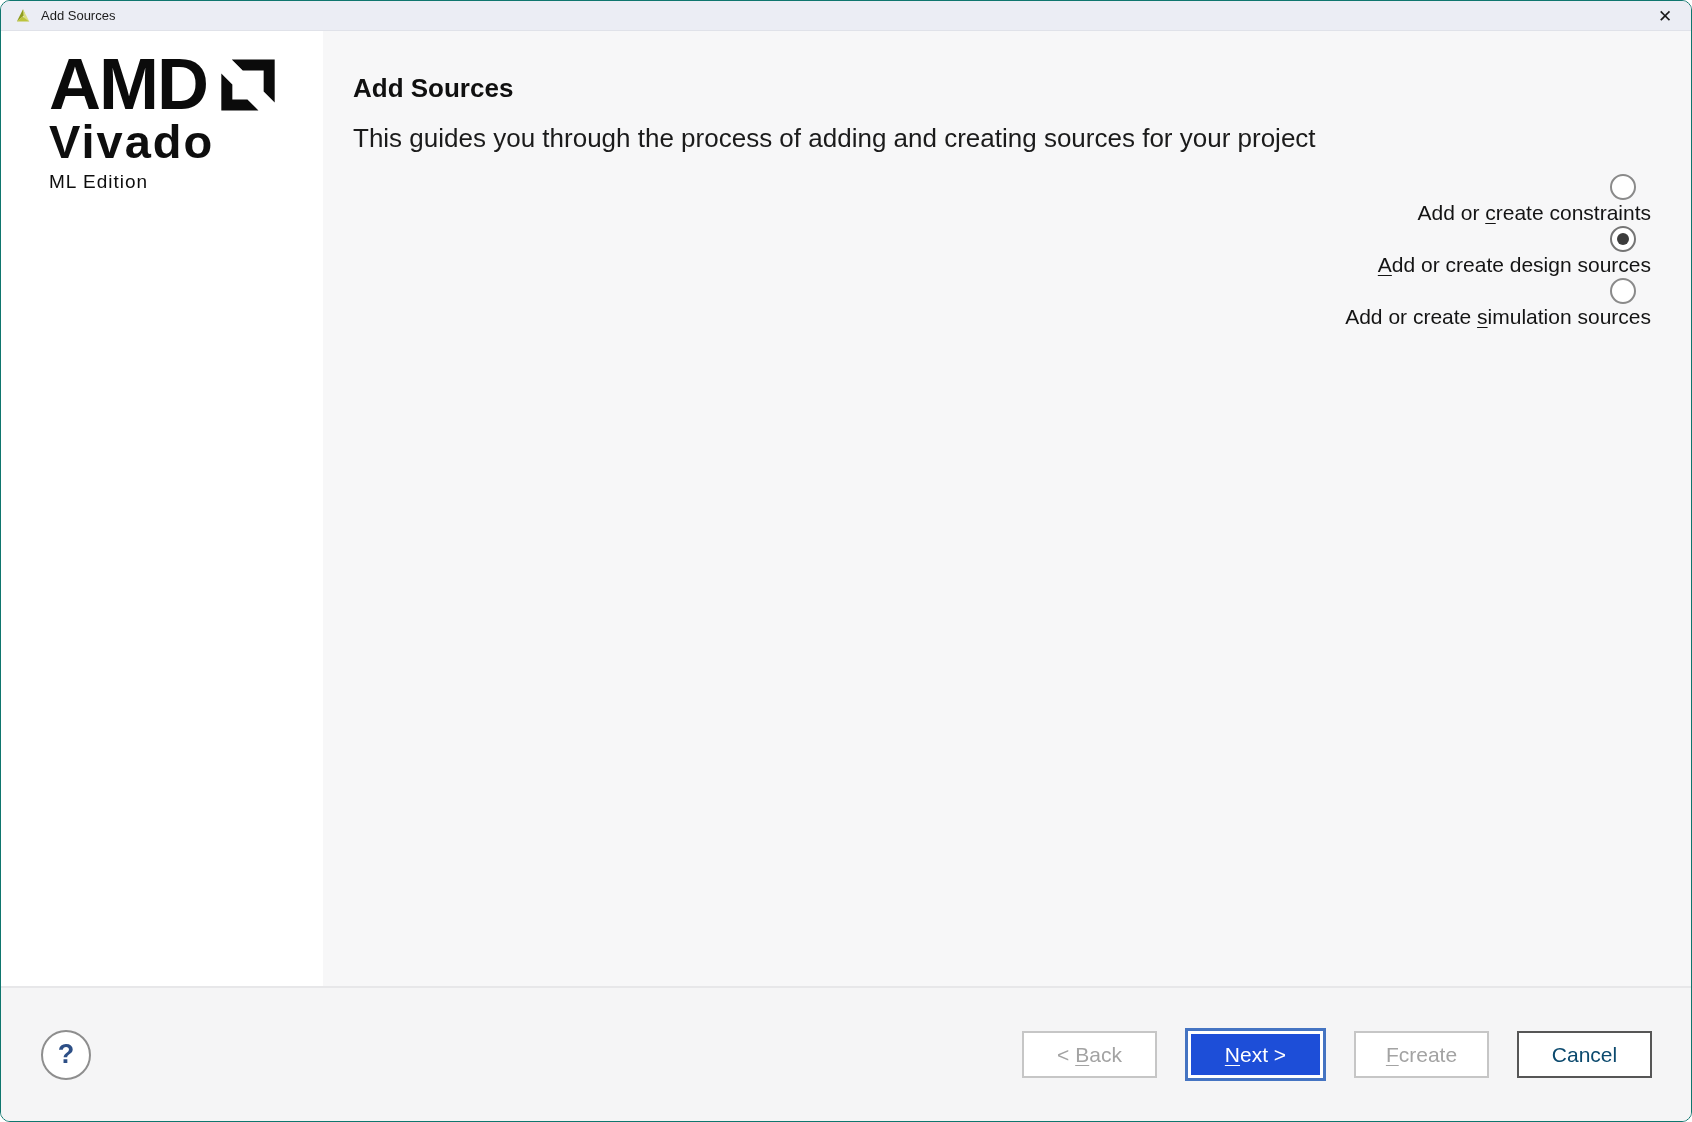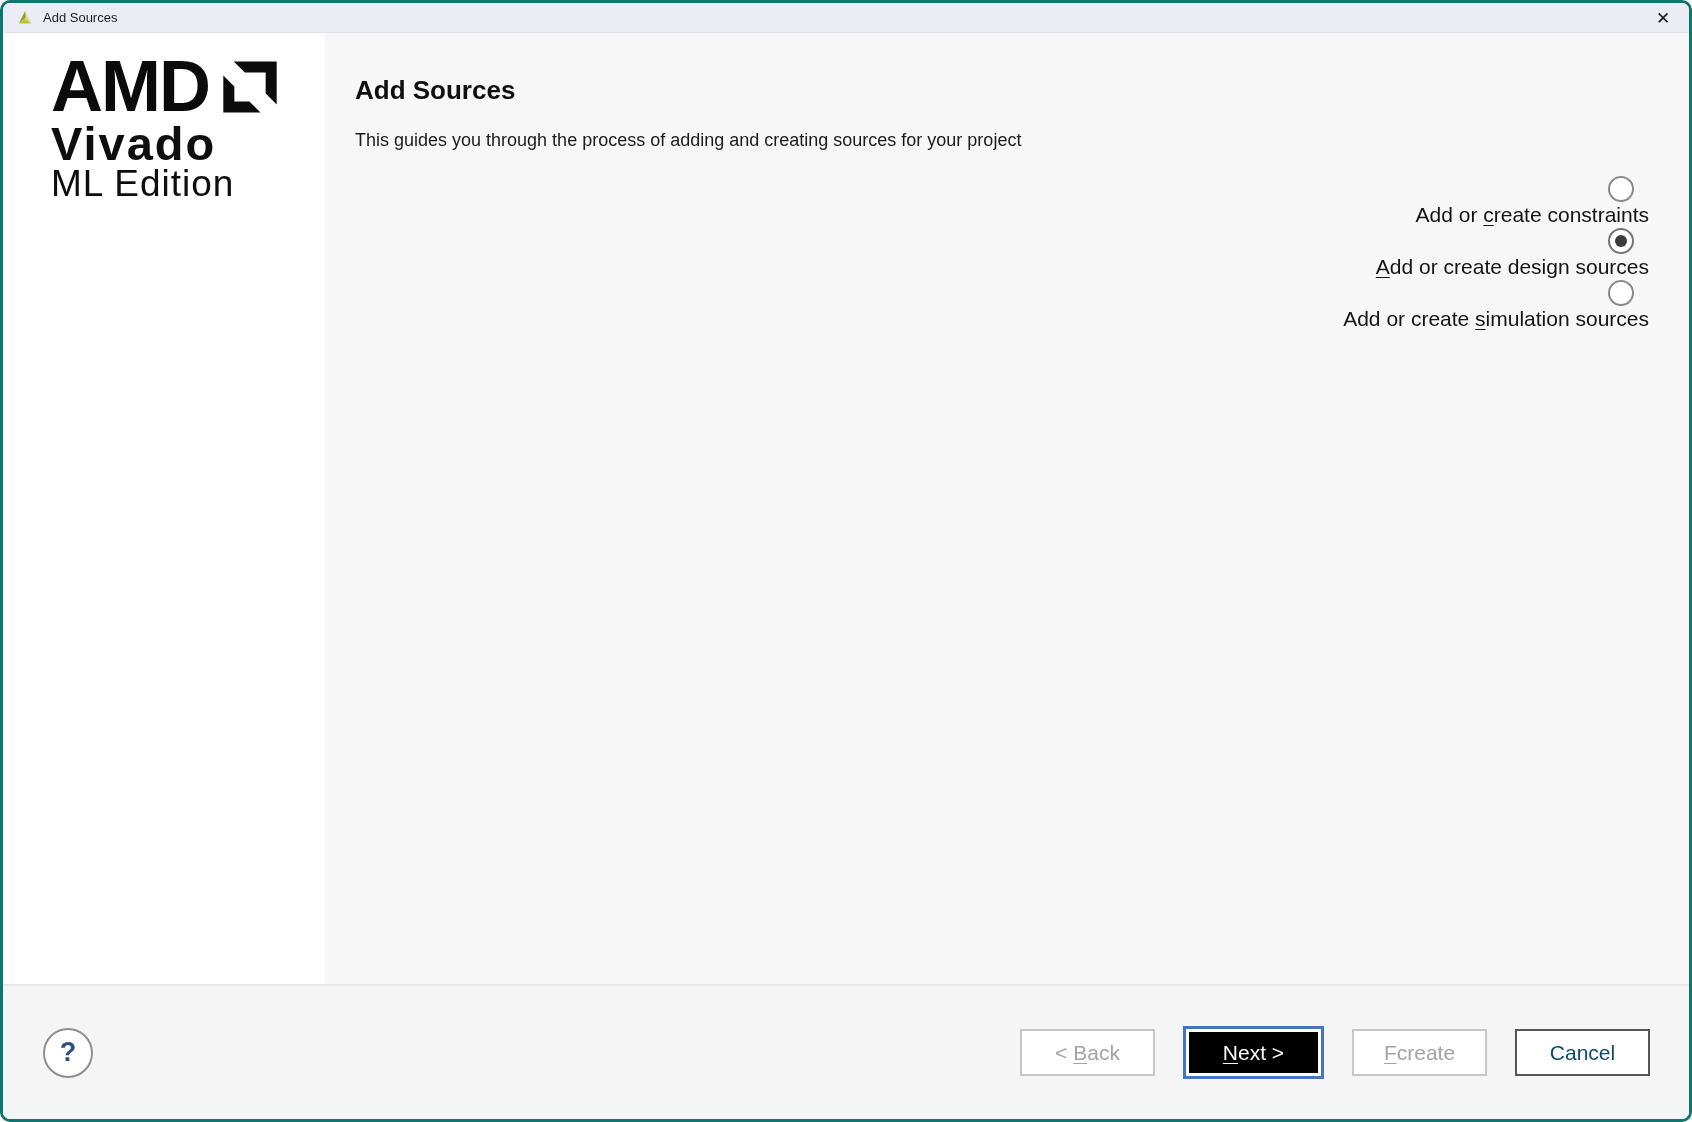--- a/index.html
+++ b/index.html
@@ -6,21 +6,21 @@
   html, body { margin: 0; padding: 0; background: #ffffff; }
   body {
     font-family: "Liberation Sans", sans-serif;
     color: #161616;
     width: 1692px; height: 1122px;
   }
 
   .window {
     position: relative;
     width: 1692px; height: 1122px;
-    border: 3px solid #0f766e;
+    border: 1px solid #0f766e;
     border-radius: 10px;
     overflow: hidden;
     background: #f7f7f8;
     display: flex;
     flex-direction: column;
   }
 
   
   .titlebar {
     flex: 0 0 30px;
@@ -57,31 +57,31 @@
     letter-spacing: -2px;
     line-height: 58px;
     color: #0b0b0b;
   }
   .amd-mark { width: 58px; height: 58px; margin-left: 12px; margin-top: 1px; }
   .product-name {
     font-size: 47px; font-weight: 600; letter-spacing: 2px;
     color: #0e0e0e; margin-top: 8px; line-height: 40px;
   }
   .edition-name {
-    font-size: 37px; font-weight: 500; letter-spacing: 1px;
+    font-size: 19px; font-weight: 500; letter-spacing: 1px;
     color: #0e0e0e; margin-top: 7px; line-height: 26px;
   }
 
   .content {
     flex: 1 1 auto;
     background: #f7f7f8;
     padding: 42px 40px 0 30px;
   }
   .page-heading { font-size: 26px; font-weight: 700; margin: 0; color: #101010; }
-  .page-desc { font-size: 18px; color: #1b1b1b; margin: 20px 0 0 0; line-height: 28px; }
+  .page-desc { font-size: 26px; color: #1b1b1b; margin: 20px 0 0 0; line-height: 28px; }
 
   .options { margin-top: 22px; display: flex; flex-direction: column; }
   .option {
     display: flex; align-items: flex-end;
     height: 52px; cursor: pointer; padding-left: 14px; flex-direction: column;
   }
   .radio {
     width: 26px; height: 26px; border-radius: 50%;
     border: 2px solid #8a8a8a; background: #fff;
     position: relative; flex: 0 0 auto; margin-right: 15px;
@@ -116,21 +116,21 @@
   .btn {
     min-width: 135px; height: 47px;
     display: flex; align-items: center; justify-content: center;
     font-family: inherit; font-size: 21px;
     background: #ffffff; color: #151515;
     border: 2px solid #bfbfbf;
     cursor: pointer; padding: 0 20px;
   }
   .btn.disabled { color: #a3a3a3; border-color: #c6c6c6; cursor: default; }
   .btn.primary {
-    background: #000000; color: #ffffff;
+    background: #1d4ed8; color: #ffffff;
     border: 3px solid #ffffff;
     box-shadow: 0 0 0 3px #4574c2;
     margin: 0 3px;
   }
   .btn.cancel { border: 2px solid #565656; color: #0c4a6e; }
 </style>
 </head>
 <body>
 
 <div class="window">

